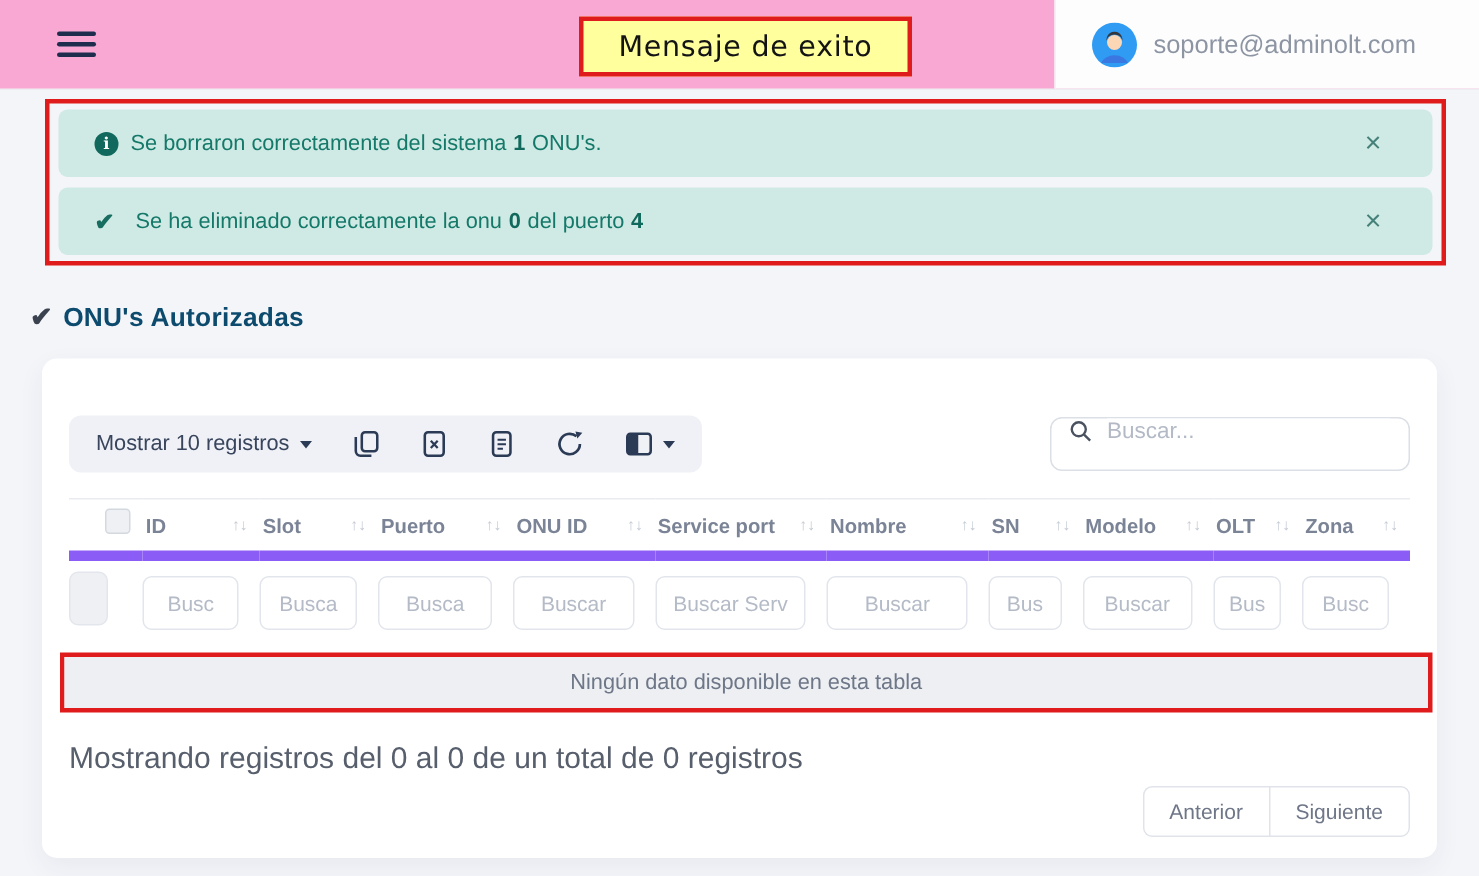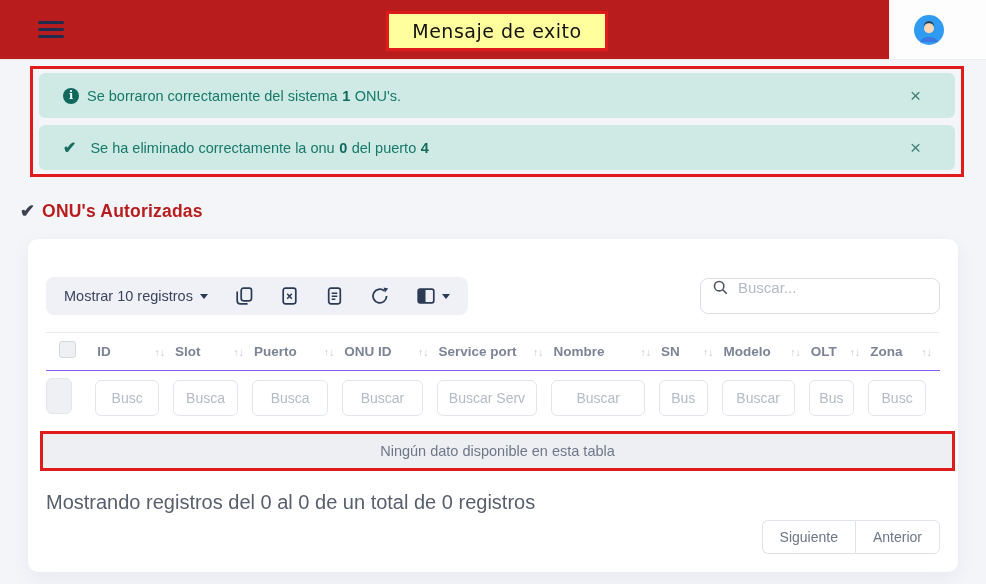--- a/index.html
+++ b/index.html
@@ -1,20 +1,20 @@
 <!DOCTYPE html>
 <html><head>
 <meta charset="utf-8">
 <style>
   * { margin:0; padding:0; box-sizing:border-box; }
   html,body { width:986px; height:584px; overflow:hidden; }
   body { font-family:"Liberation Sans", sans-serif; background:#f4f5f9; color:#4d5566; }
 
   
-  .header { position:relative; height:60px; background:#b91c1c; border-bottom:1px solid #ededf1;
+  .header { position:relative; height:60px; background:#f9a8d4; border-bottom:1px solid #ededf1;
             display:flex; align-items:center; }
   .hamburger { margin-left:38px; width:28px; cursor:pointer; }
   .hamburger span { display:block; width:26px; height:3.6px; background:#1e2c4e; border-radius:2px; margin:3.6px 0; }
   .annot-label { position:absolute; left:386px; top:11px; width:222px; height:40px;
                  background:#ffff9e; border:3px solid #e01b1b; color:#141414;
                  font-family:"DejaVu Sans", sans-serif; font-size:19px; letter-spacing:.5px;
                  display:flex; align-items:center; justify-content:center; }
   .user { margin-left:auto; height:100%; display:flex; align-items:center; gap:11px;
           padding:0 42px 0 24px; border-left:1px solid #f1f2f5; background:#fdfdfe; cursor:pointer; }
   .user-email { color:#8d95a3; font-size:17px; }
@@ -29,42 +29,42 @@
              width:16px; height:16px; border-radius:50%; background:#11685c; color:#ffffff;
              font-size:11px; font-weight:bold; font-family:"DejaVu Serif", serif; margin-right:8px; flex:0 0 auto; }
   .check-ic { color:#176d60; font-size:16px; font-weight:bold; margin-right:14px; }
   .alert-msg > :not(:first-child) { margin-left:4.5px; }
   .alert-msg b { color:#10695c; }
   .alert-close { margin-left:auto; color:#45807a; font-size:19px; line-height:1; cursor:pointer; }
 
   
   .section-title { margin:20px 0 0 20px; height:28px; display:flex; align-items:center; gap:7px; }
   .section-check { color:#3a4250; font-size:18px; font-weight:bold; }
-  .section-title h2 { font-size:17.5px; font-weight:bold; color:#b91c1c; letter-spacing:.2px; }
+  .section-title h2 { font-size:17.5px; font-weight:bold; color:#0c4a6e; letter-spacing:.2px; }
 
   
   .card { margin:14px 0 0 28px; width:930px; height:333px; background:#ffffff; border-radius:10px;
           box-shadow:0 6px 18px rgba(40,50,80,.06); padding:38px 18px 10px 18px; }
 
   .toolbar { display:flex; justify-content:space-between; align-items:center; }
   .btn-group { display:inline-flex; align-items:center; height:38px; background:#eff1f6; border-radius:8px; padding:0 4px; }
   .tb-btn { display:inline-flex; align-items:center; gap:7px; height:100%; border:none; background:transparent;
             padding:0 14px; cursor:pointer; color:#39455c; font-family:inherit; font-size:14.5px; }
   .tb-btn svg { display:block; }
   .caret { width:0; height:0; border-left:4.5px solid transparent; border-right:4.5px solid transparent;
            border-top:5px solid #2b3a55; display:inline-block; }
   .search-box { display:flex; align-items:flex-start; gap:10px; width:240px; height:36px;
                 border:1px solid #dbdfe6; border-radius:8px; padding:0 12px; background:#fff; }
   .search-box input { border:none; outline:none; width:100%; font-family:inherit; font-size:15px; color:#4d5566; }
   .search-box input::placeholder { color:#b3bac6; }
 
   
   table { width:100%; border-collapse:collapse; table-layout:fixed; margin-top:17px; }
-  thead th { border-top:1px solid #e9ebf0; border-bottom:1px solid #8b5cf6; height:38px;
-             text-align:center; vertical-align:middle; padding:0 8px 0 2px; cursor:pointer; }
+  thead th { border-top:1px solid #e9ebf0; border-bottom:7px solid #8b5cf6; height:38px;
+             text-align:right; vertical-align:middle; padding:0 8px 0 2px; cursor:pointer; }
   .th-inner { display:flex; align-items:center; justify-content:space-between; }
   .th-lbl { color:#7b8496; font-size:13.5px; font-weight:bold; white-space:nowrap; }
   .sort { color:#c4cad5; font-size:10.5px; white-space:nowrap; font-weight:normal; }
   .sort i { font-style:normal; }
   .cb { display:inline-block; width:17px; height:17px; background:#eef0f3; border:1px solid #d4d9e0;
         border-radius:3px; cursor:pointer; }
   tr.filters td { padding:7px 14px 7px 0; }
   tr.filters input { width:100%; height:36px; border:1px solid #e2e6ec; border-radius:6px;
                      text-align:center; font-family:inherit; font-size:14px; color:#4d5566; outline:none; }
   tr.filters input::placeholder { color:#b4bbc7; }
@@ -93,20 +93,21 @@
       <span></span>
   </div>
   <div class="annot-label">Mensaje de exito</div>
   <div class="user">
     <svg width="30" height="30" viewBox="0 0 30 30">
       <circle cx="15" cy="15" r="15" fill="#2f9bf2"></circle>
       <path d="M6 27a9.5 7.5 0 0 1 18 0z" fill="#3a77e0"></path>
       <circle cx="15" cy="13.3" r="5" fill="#fcd7b6"></circle>
       <path d="M9.6 12.2a5.6 5.6 0 0 1 10.8 0c0-1-0.4-6-5.4-6s-5.4 5-5.4 6z" fill="#33363d"></path>
     </svg>
+    <span class="user-email">soporte@adminolt.com</span>
   </div>
 </div>
 
 <div class="main">
 
   <div class="annot-alerts">
     <div class="alert">
       <span class="info-ic">i</span>
       <span class="alert-msg">
         <span>Se borraron correctamente del sistema</span><b>1</b><span>ONU's.</span>
@@ -270,18 +271,18 @@
       </thead>
     </table>
 
     <div class="annot-empty">
       <div class="empty-row">Ningún dato disponible en esta tabla</div>
     </div>
 
     <div class="records-info">Mostrando registros del 0 al 0 de un total de 0 registros</div>
 
     <div class="pagination">
+      <button>Anterior</button>
       <button>Siguiente</button>
-      <button>Anterior</button>
     </div>
 
   </div>
 </div>
 
 </body></html>

